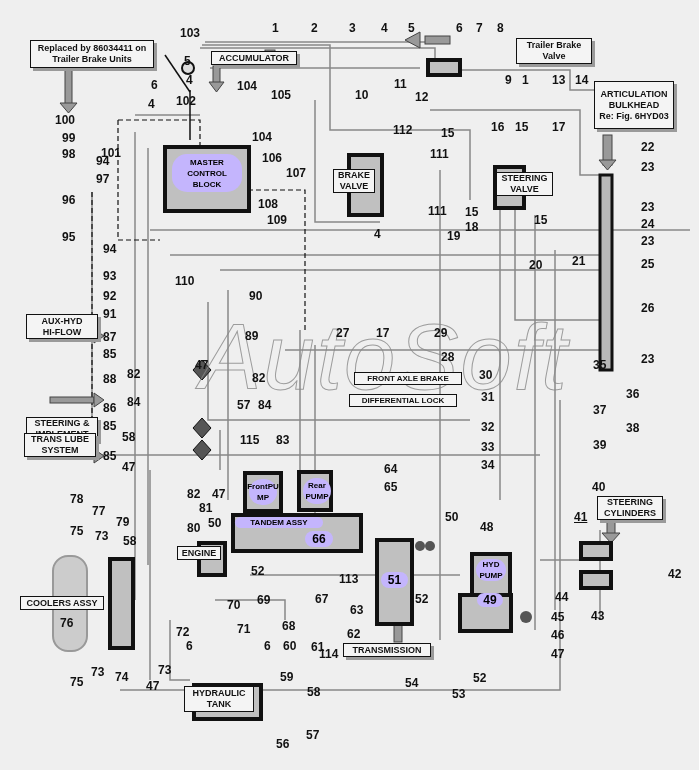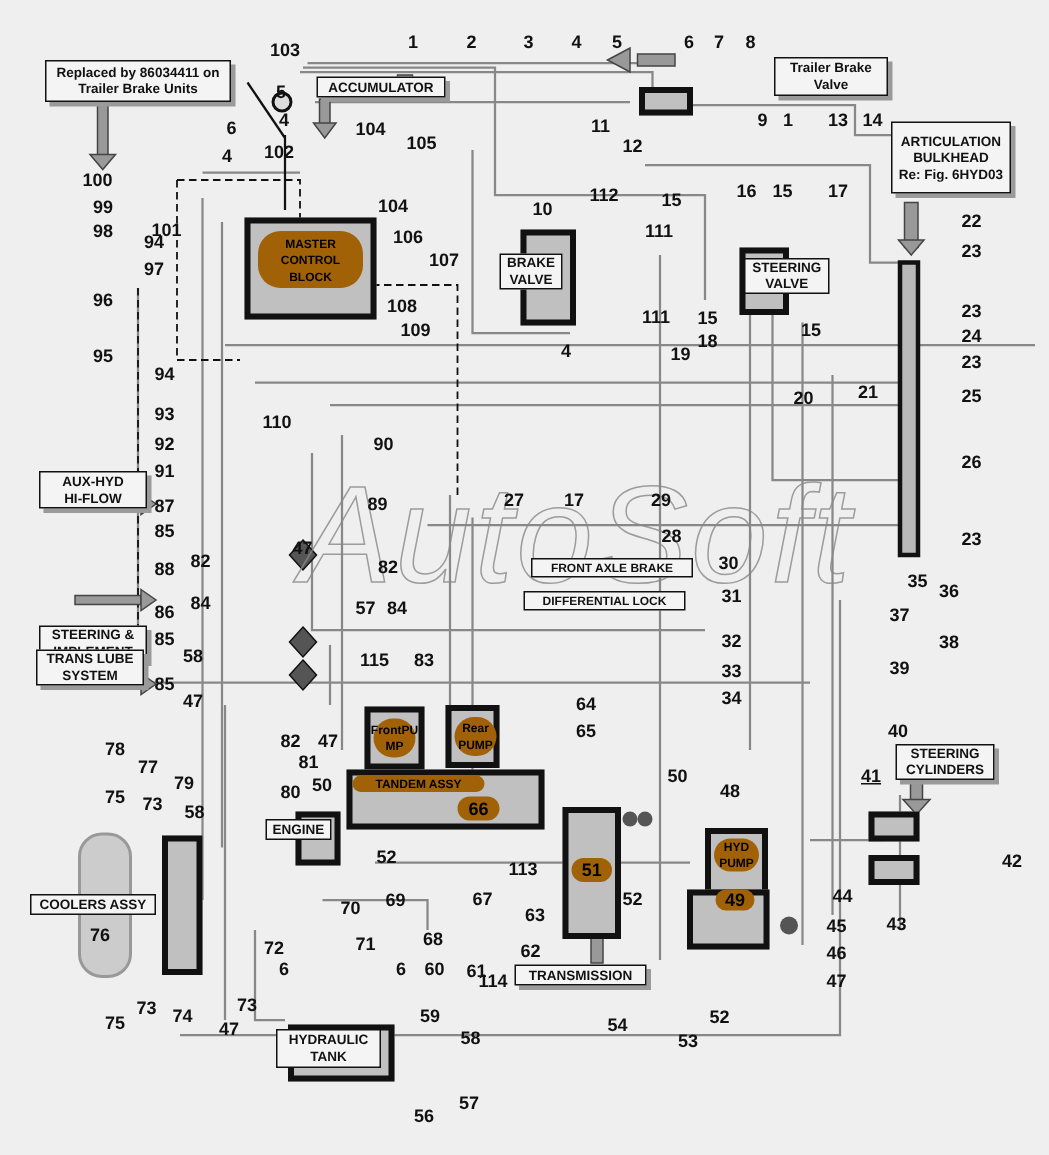--- a/index.html
+++ b/index.html
@@ -4,21 +4,21 @@
 <style>
   html, body { margin:0; padding:0; }
   body { width:699px; height:770px; background:#efefef; position:relative; overflow:hidden;
          font-family:"Liberation Sans", sans-serif; }
   #wires { position:absolute; left:0; top:0; width:699px; height:770px; }
   .num { position:absolute; font-weight:bold; font-size:12px; color:#111; line-height:12px; white-space:nowrap; }
   .box { position:absolute; background:#f4f4f4; border:1.5px solid #111; font-weight:bold; font-size:9px;
          text-align:center; color:#111; box-shadow:3px 3px 0 #9a9a9a; line-height:11px; display:flex;
          align-items:center; justify-content:center; flex-direction:column; }
   .comp { position:absolute; background:#c0c0c0; border:4px solid #111; box-sizing:border-box; }
-  .comp .inner { position:absolute; background:#a16207; font-weight:bold; font-size:8px; text-align:center;
+  .comp .inner { position:absolute; background:#c4b5fd; font-weight:bold; font-size:8px; text-align:center;
          line-height:11px; display:flex; align-items:center; justify-content:center; flex-direction:column;border-radius:15px; }
   .watermark { position:absolute; left:200px; top:305px; font-size:92px; font-family:"Liberation Sans", sans-serif;
          color:transparent; -webkit-text-stroke:1px #888; font-style:italic; letter-spacing:2px; opacity:0.8; }
 </style>
 </head>
 <body>
 
 <svg id="wires" viewBox="0 0 699 770">
   <g stroke="#888" stroke-width="1.5" fill="none">
     <path d="M200 48 H435 V70 H570 V90 H635"></path>
@@ -258,21 +258,21 @@
     <div class="num" style="left: 258px; top: 198px;">108</div>
     <div class="num" style="left: 267px; top: 214px;">109</div>
     <div class="num" style="left: 62px; top: 231px;">95</div>
     <div class="num" style="left: 103px; top: 243px;">94</div>
     <div class="num" style="left: 175px; top: 275px;">110</div>
     <div class="num" style="left: 394px; top: 78px;">11</div>
     <div class="num" style="left: 505px; top: 74px;">9</div>
     <div class="num" style="left: 522px; top: 74px;">1</div>
     <div class="num" style="left: 552px; top: 74px;">13</div>
     <div class="num" style="left: 575px; top: 74px;">14</div>
-    <div class="num" style="left: 355px; top: 89px; margin-top: 44px;">10</div>
+    <div class="num" style="left: 355px; top: 89px;">10</div>
     <div class="num" style="left: 415px; top: 91px;">12</div>
     <div class="num" style="left: 393px; top: 124px;">112</div>
     <div class="num" style="left: 430px; top: 148px;">111</div>
     <div class="num" style="left: 428px; top: 205px;">111</div>
     <div class="num" style="left: 374px; top: 228px;">4</div>
     <div class="num" style="left: 441px; top: 127px;">15</div>
     <div class="num" style="left: 491px; top: 121px;">16</div>
     <div class="num" style="left: 515px; top: 121px;">15</div>
     <div class="num" style="left: 552px; top: 121px;">17</div>
     <div class="num" style="left: 465px; top: 206px;">15</div>
@@ -296,21 +296,21 @@
     <div class="num" style="left: 245px; top: 330px;">89</div>
     <div class="num" style="left: 336px; top: 327px;">27</div>
     <div class="num" style="left: 376px; top: 327px;">17</div>
     <div class="num" style="left: 434px; top: 327px;">29</div>
     <div class="num" style="left: 441px; top: 351px;">28</div>
     <div class="num" style="left: 479px; top: 369px;">30</div>
     <div class="num" style="left: 481px; top: 391px;">31</div>
     <div class="num" style="left: 481px; top: 421px;">32</div>
     <div class="num" style="left: 481px; top: 441px;">33</div>
     <div class="num" style="left: 481px; top: 459px;">34</div>
-    <div class="num" style="left: 593px; top: 381px; margin-left: 12px;">35</div>
+    <div class="num" style="left: 593px; top: 359px;">35</div>
     <div class="num" style="left: 626px; top: 388px;">36</div>
     <div class="num" style="left: 593px; top: 404px;">37</div>
     <div class="num" style="left: 626px; top: 422px;">38</div>
     <div class="num" style="left: 593px; top: 439px;">39</div>
     <div class="num" style="left: 103px; top: 331px;">87</div>
     <div class="num" style="left: 103px; top: 348px;">85</div>
     <div class="num" style="left: 103px; top: 373px;">88</div>
     <div class="num" style="left: 127px; top: 368px;">82</div>
     <div class="num" style="left: 195px; top: 359px;">47</div>
     <div class="num" style="left: 252px; top: 372px;">82</div>

